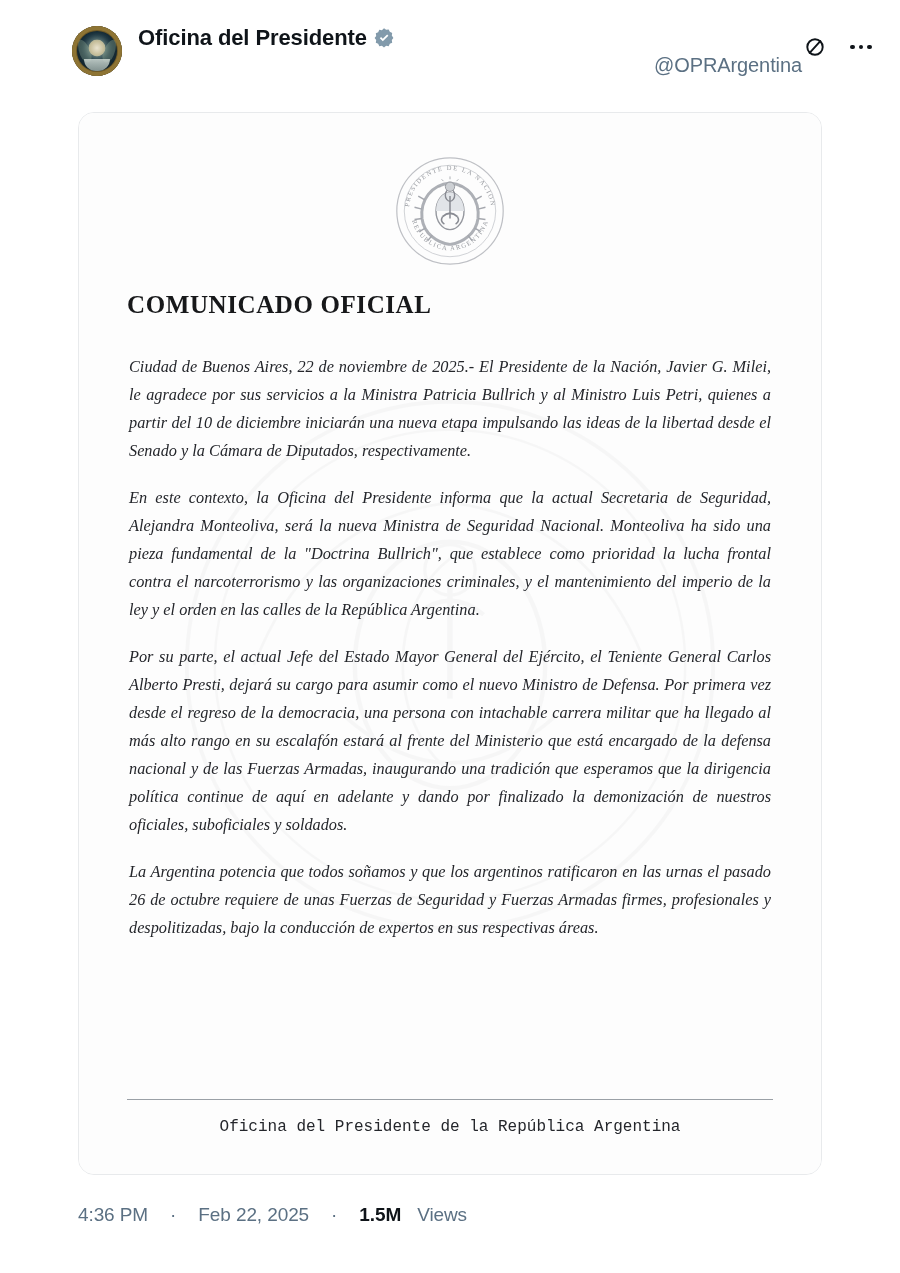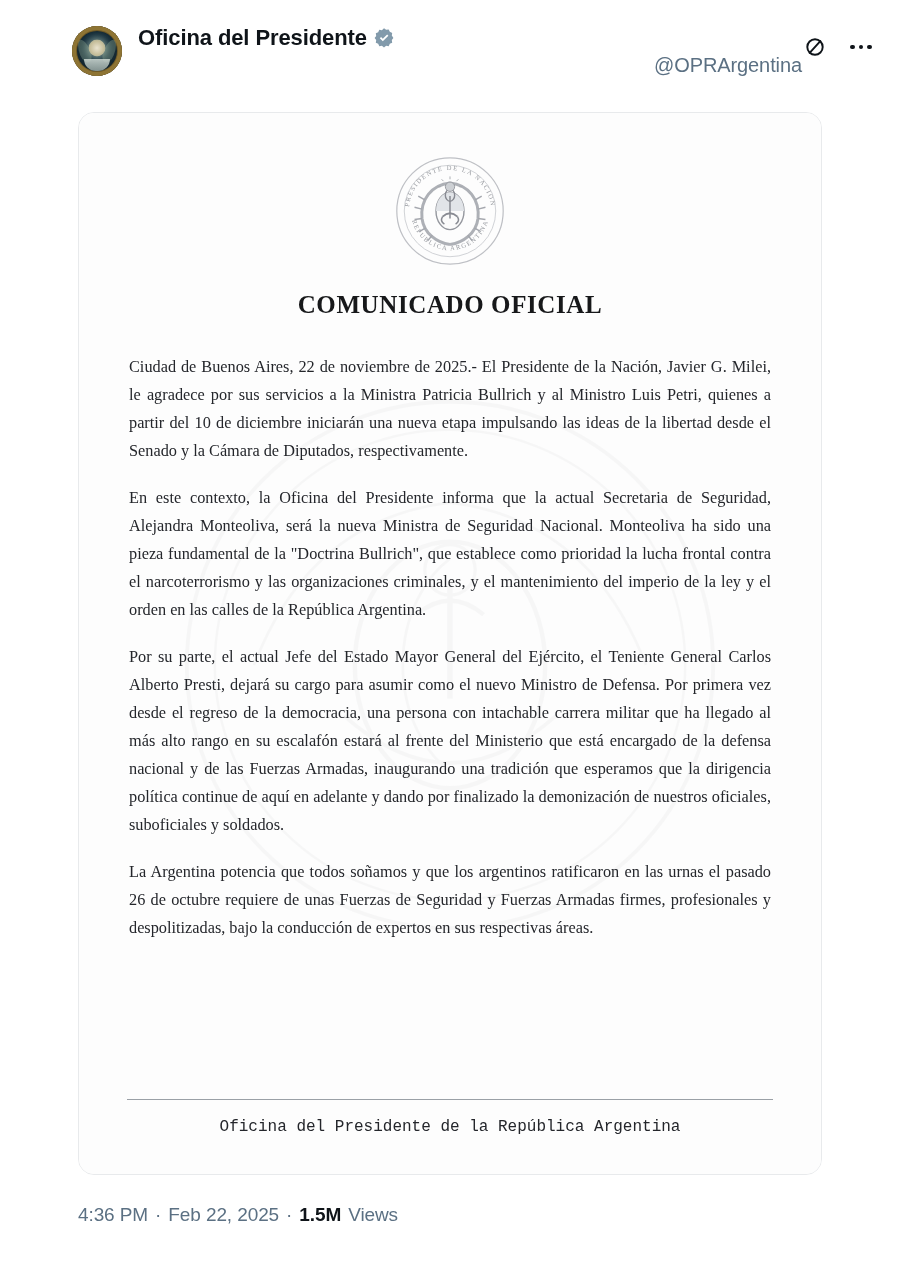--- a/index.html
+++ b/index.html
@@ -179,21 +179,21 @@
 
   .doc-seal {
     width: 112px;
     height: 112px;
     margin: 8px auto 0 auto;
     display: block;
     opacity: .92;
   }
 
   .doc-title {
-    text-align: center;
+    text-align: left;
     font-family: "Liberation Serif", serif;
     font-weight: 700;
     font-size: 25px;
     letter-spacing: 0.6px;
     color: #17181a;
     margin: 24px 0 34px 0;
   }
 
   .doc-body {
     position: relative;
@@ -201,20 +201,21 @@
     font-family: "Liberation Serif", serif;
     font-size: 16.3px;
     line-height: 1.72;
     color: #24262b;
     text-align: justify;
     text-justify: inter-word;
     padding: 0 2px;
   }
   .doc-body p {
     margin: 0 0 19px 0;
+    font-style: italic;
   }
   .doc-body p:last-child { margin-bottom: 16px; }
 
   .doc-footer {
     position: absolute;
     left: 48px;
     right: 48px;
     bottom: 38px;
     z-index: 2;
   }
@@ -233,29 +234,29 @@
   
   .tweet-meta {
     position: absolute;
     left: 78px;
     top: 1204px;
     font-size: 19px;
     color: #5b7083;
     letter-spacing: -0.1px;
     display: flex;
     align-items: center;
-    gap: 1px;
+    gap: 16px;
     white-space: nowrap;
   }
   .tweet-meta .sep { margin: 0 6px; }
   .tweet-meta .views-count {
     color: #0f1419;
     font-weight: 700;
   }
-  .tweet-meta .views-label { margin-left: 6px; }
+  .tweet-meta .views-label { }
 </style>
 </head>
 <body>
 
 <div class="tweet">
 
   <div class="tweet-header">
 
     <div class="avatar">
       <div class="laurel-l"></div>

